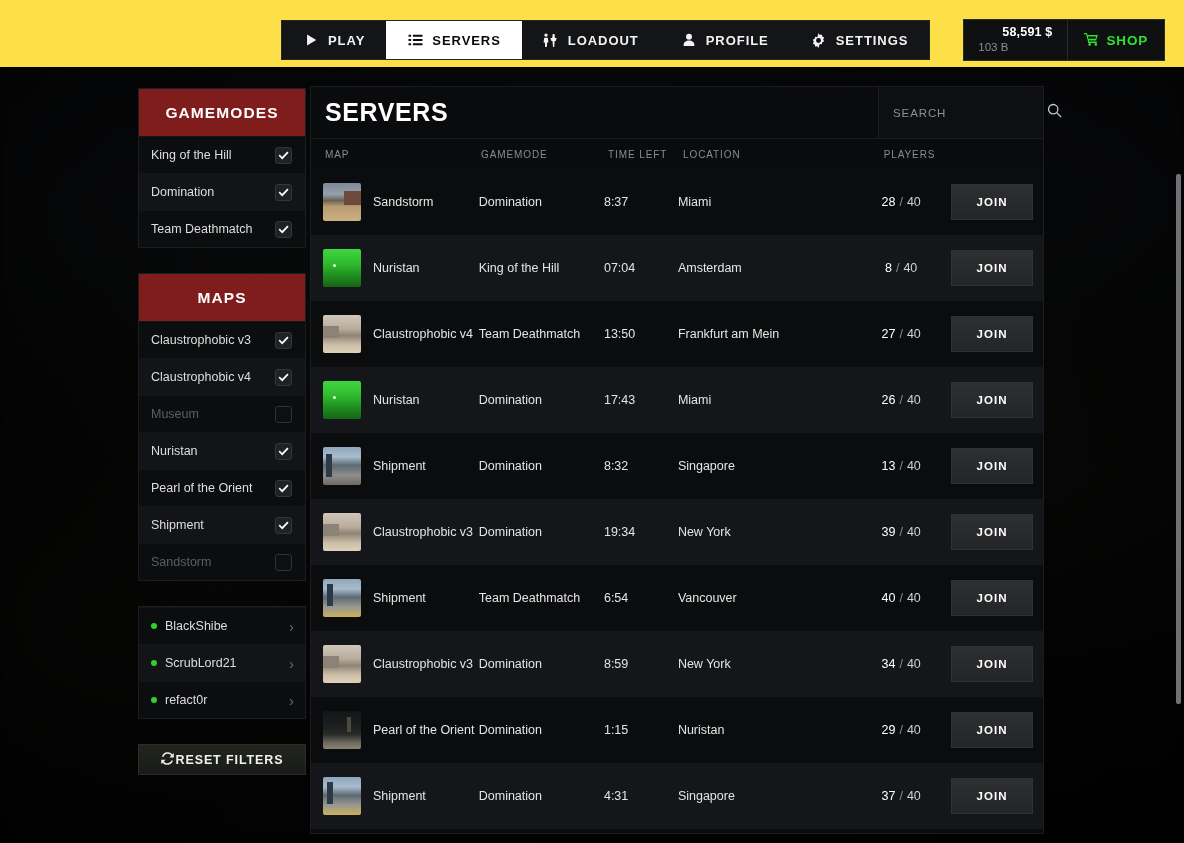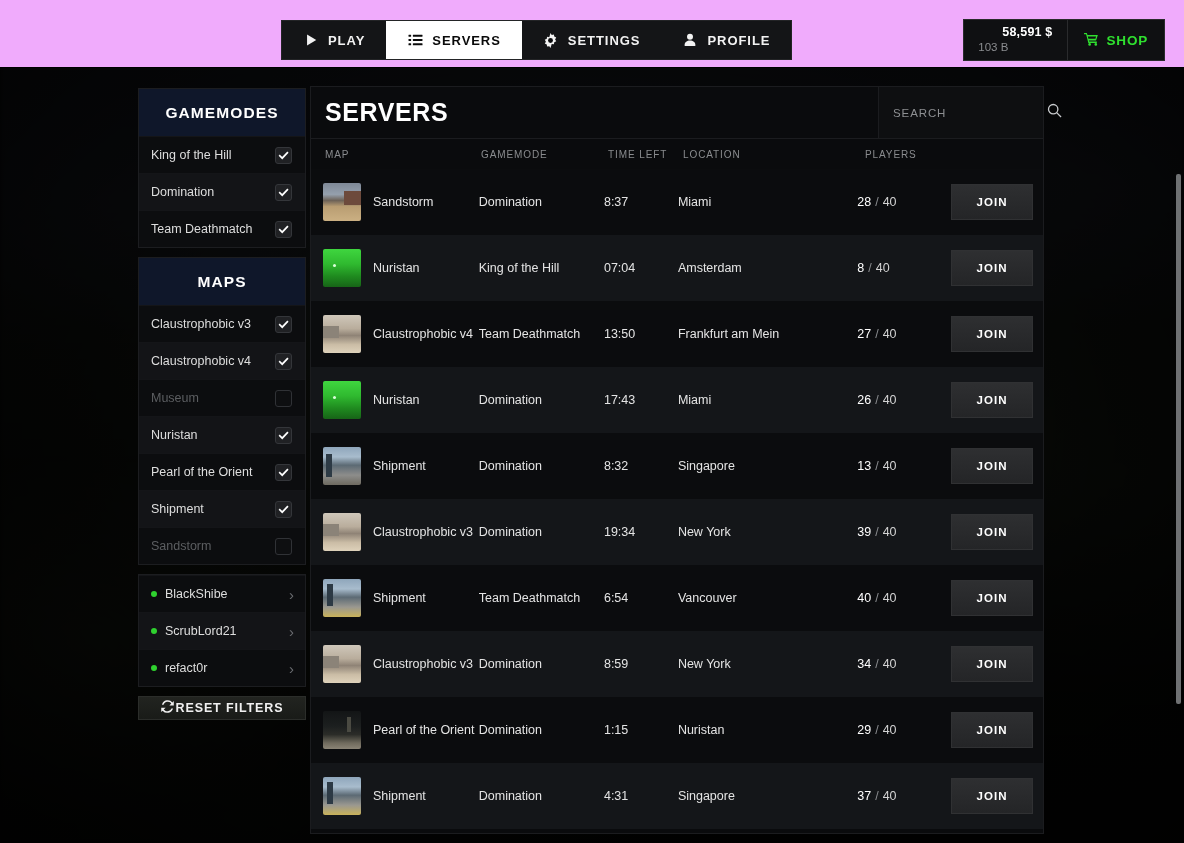--- a/index.html
+++ b/index.html
@@ -25,21 +25,21 @@
   }
   #bg-vignette {
     position:absolute; inset:0;
     background:
       radial-gradient(ellipse 900px 620px at 592px 430px, rgba(0,0,0,.55) 0%, rgba(0,0,0,.86) 58%, rgba(0,0,0,.95) 100%);
   }
 
   
   #topbar {
     position:absolute; top:0; left:0; width:1184px; height:68px;
-    background:#f0abfc;
+    background:#fde047;
     border-bottom:1px solid #000;
     z-index:20;
   }
   #nav {
     position:absolute; left:281px; top:20px;
     display:flex; height:40px;
     background:#141517;
     border:1px solid #232426;
   }
   .nav-item {
@@ -68,21 +68,21 @@
   #wallet-primary { font-size:12.5px; font-weight:bold; color:#fff; letter-spacing:.2px; line-height:1.25;margin-left:24px; }
   #wallet-secondary { font-size:11.5px; color:#8b8d90; line-height:1.3; }
   #shop-btn {
     display:flex; align-items:center; gap:8px;
     padding:0 16px; cursor:pointer;
     color:#2fe02f; font-size:13.5px; font-weight:bold; letter-spacing:.8px;
   }
 
   
   #sidebar { position:absolute; left:138px; top:88px; width:168px; z-index:10; }
-  .panel { background:#0f172a; border:1px solid #1c1d20; margin-bottom:9px; }
+  .panel { background:#7f1d1d; border:1px solid #1c1d20; margin-bottom:25px; }
   .panel-title {
     text-align:center; font-size:15.5px; font-weight:bold; letter-spacing:1.1px;
     color:#fff; padding:15px 0 14px;
   }
   .opt-row {
     display:flex; align-items:center; justify-content:space-between;
     height:37px; padding:0 13px 0 12px;
     font-size:12.5px; color:#dedede; cursor:pointer;
     border-top:1px solid #141518;
   }
@@ -103,21 +103,21 @@
     border-top:1px solid #141518;
   }
   .friend-row:nth-child(even) { background:#131417; }
   .friend-row:nth-child(odd)  { background:#0c0d0f; }
   .dot { width:6px; height:6px; border-radius:50%; background:#2fd12f; flex:0 0 auto; }
   .friend-name { flex:1; }
   .chev { color:#6a6c70; font-size:15px; line-height:1; }
 
   #reset-btn {
     display:flex; align-items:center; justify-content:center; gap:0;
-    height:24px; cursor:pointer;
+    height:31px; cursor:pointer;
     background:linear-gradient(180deg,#222420 0%,#191b18 100%);
     border:1px solid #2b2d2a;
     color:#f0f0f0; font-size:12.5px; font-weight:bold; letter-spacing:.9px;
   }
 
   
   #main {
     position:absolute; left:310px; top:86px; width:734px; height:748px;
     background:#0a0b0d; border:1px solid #1b1c1f; z-index:10;
     display:flex; flex-direction:column;
@@ -151,21 +151,21 @@
     display:flex; align-items:center; height:66px;
     font-size:12.5px; color:#e4e4e4; cursor:pointer;
   }
   .row:nth-child(odd)  { background:#0b0c0e; }
   .row:nth-child(even) { background:#141619; }
 
   .c-map   { width:170px; display:flex; align-items:center; gap:12px; padding-left:12px; }
   .c-mode  { width:127px; }
   .c-time  { width:75px; }
   .c-loc   { width:182px; }
-  .c-play  { width:95px; text-align:left; padding-right:6px; }
+  .c-play  { width:95px; text-align:center; padding-right:6px; }
   .c-join  { flex:1; display:flex; justify-content:flex-end; padding-right:10px; }
 
   #col-head .c-map { padding-left:14px; }
 
   .thumb {
     width:38px; height:38px; border-radius:2px; flex:0 0 auto;
     background:#2a2a2a; overflow:hidden; position:relative;
   }
   .t-sandstorm { background:linear-gradient(180deg,#7e8896 0%,#95a0ad 30%,#6d6257 46%,#b99d72 62%,#cbb083 100%); }
   .t-sandstorm::after { content:""; position:absolute; left:56%; top:22%; width:44%; height:36%; background:#6d4a3c; }
@@ -224,34 +224,44 @@
             <rect x="5" y="6.9" width="11" height="2.2" rx=".4"></rect>
             <rect x="0" y="11.8" width="3" height="2.2" rx=".4"></rect>
             <rect x="5" y="11.8" width="11" height="2.2" rx=".4"></rect>
           </svg>
         </span>
     <span>SERVERS</span>
   </div>
   <div class="nav-item">
     <span class="nav-ico">
           <svg width="15" height="15" viewBox="0 0 16 16" fill="#f2f2f2">
-            <path d="M8 0l1.3 2 2.3-.5.4 2.3 2.1 1-1.2 2 1.2 2-2.1 1-.4 2.3-2.3-.5L8 16l-1.3-2-2.3.5-.4-2.3-2.1-1 1.2-2-1.2-2 2.1-1 .4-2.3 2.3.5z"></path>
-            <circle cx="8" cy="8" r="2.6" fill="#0b0c0e"></circle>
+            <circle cx="3.2" cy="2.2" r="1.8"></circle>
+            <path d="M1.3 5h3.8l.7 5H4.4l-.3 5H2.3L2 10H.6z"></path>
+            <path d="M10.4 1h1.9l.4 4.4h1.9l-1 3.1h-1.2l-.4 6.5h-1.3L10.1 8.5H8.9l-1-3.1h1.9z"></path>
           </svg>
         </span>
-    <span>SETTINGS</span>
+    <span>LOADOUT</span>
   </div>
   <div class="nav-item">
     <span class="nav-ico">
           <svg width="14" height="14" viewBox="0 0 16 16" fill="#f2f2f2">
             <circle cx="8" cy="4.3" r="3.4"></circle>
             <path d="M8 8.6c-3.4 0-6.1 2-6.1 4.5v1.8h12.2v-1.8c0-2.5-2.7-4.5-6.1-4.5z"></path>
           </svg>
         </span>
     <span>PROFILE</span>
+  </div>
+  <div class="nav-item">
+    <span class="nav-ico">
+          <svg width="15" height="15" viewBox="0 0 16 16" fill="#f2f2f2">
+            <path d="M8 0l1.3 2 2.3-.5.4 2.3 2.1 1-1.2 2 1.2 2-2.1 1-.4 2.3-2.3-.5L8 16l-1.3-2-2.3.5-.4-2.3-2.1-1 1.2-2-1.2-2 2.1-1 .4-2.3 2.3.5z"></path>
+            <circle cx="8" cy="8" r="2.6" fill="#0b0c0e"></circle>
+          </svg>
+        </span>
+    <span>SETTINGS</span>
   </div>
     </div>
 
   <div id="wallet">
     <div id="wallet-amounts">
       <div id="wallet-primary">58,591 $</div>
       <div id="wallet-secondary">103 B</div>
     </div>
     <div id="shop-btn">
       <span>

